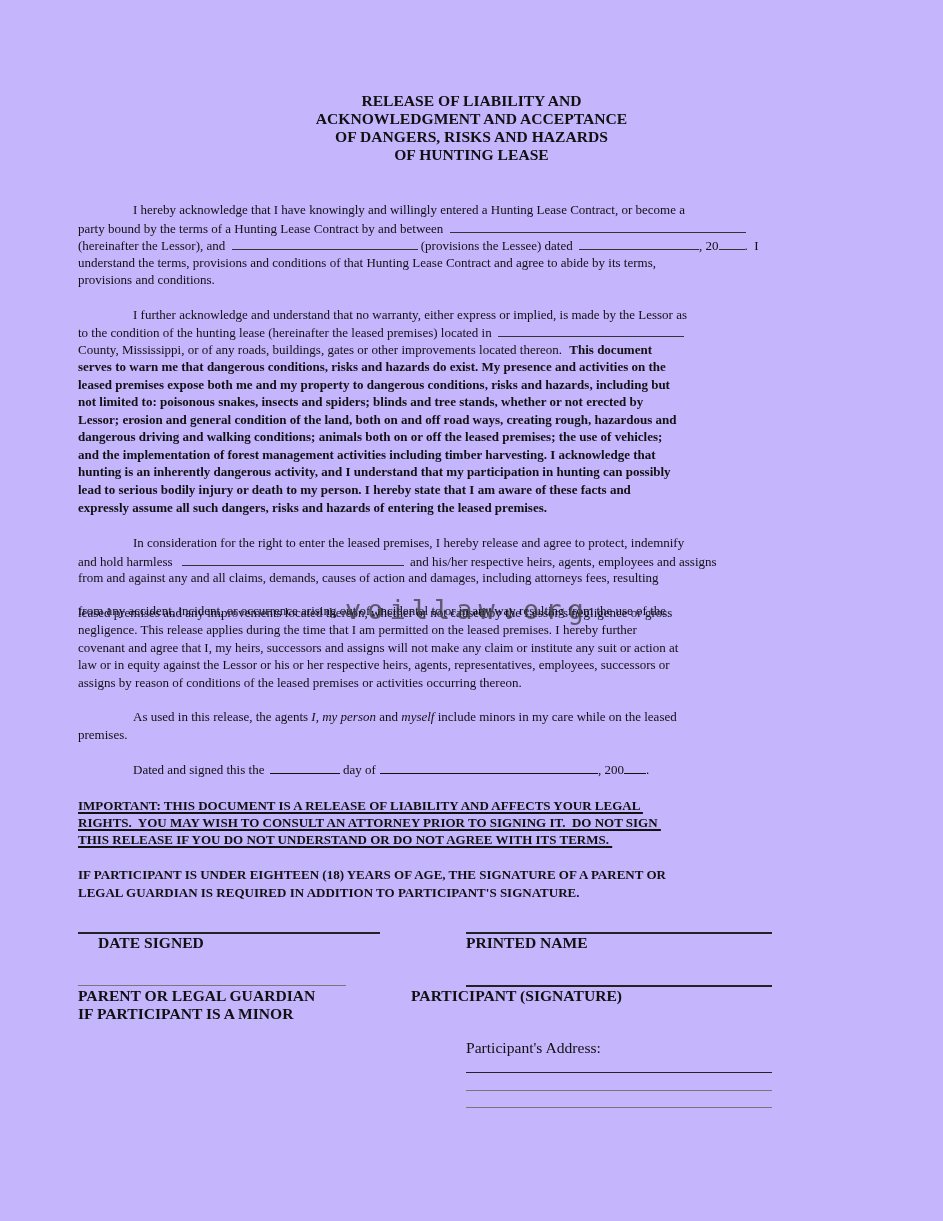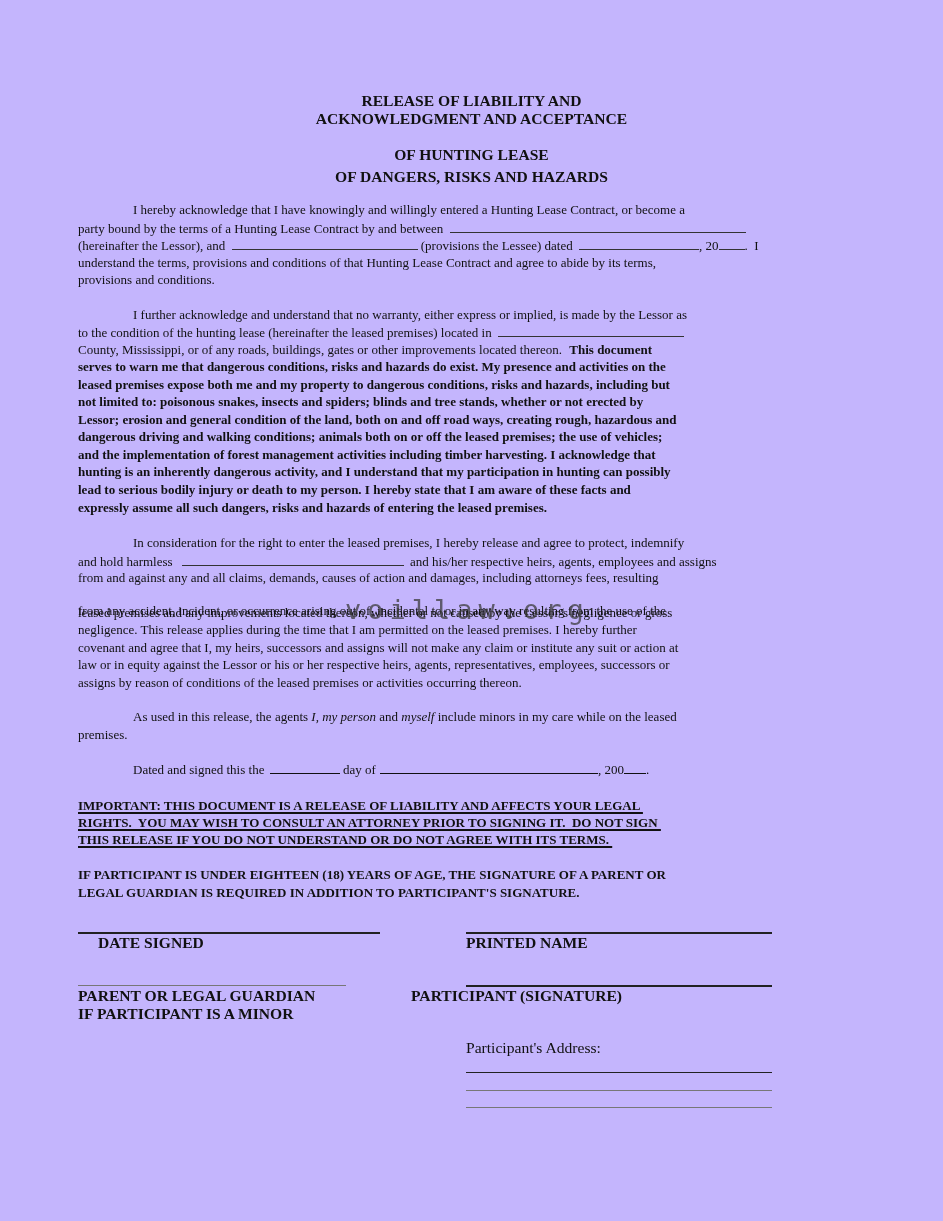--- a/index.html
+++ b/index.html
@@ -23,21 +23,21 @@
                font-size: 27px; color: rgba(60,60,60,0.75); letter-spacing: 6px; font-weight: normal;
                pointer-events: none; line-height: 36px; }
 </style>
 </head>
 <body>
 
 <div class="page">
 
   <div class="title" style="top:92px;">RELEASE OF LIABILITY AND</div>
   <div class="title" style="top:110px;">ACKNOWLEDGMENT AND ACCEPTANCE</div>
-  <div class="title" style="top:128px;margin-top:40px;">OF DANGERS, RISKS AND HAZARDS</div>
+  <div class="title" style="top:128px;">OF DANGERS, RISKS AND HAZARDS</div>
   <div class="title" style="top:146px;">OF HUNTING LEASE</div>
 
   <div>
     <div class="ln" style="top:181px; left:133px; width:722px;">I hereby acknowledge that I have knowingly and willingly entered a Hunting Lease Contract, or become a</div>
     <div class="ln" style="top:199px;">
       <span>party bound by the terms of a Hunting Lease Contract by and between</span>
       <span class="blank" style="width:296px; margin-left:3px;"></span>
     </div>
     <div class="ln" style="top:216px;">
       <span>(hereinafter the Lessor), and</span>

